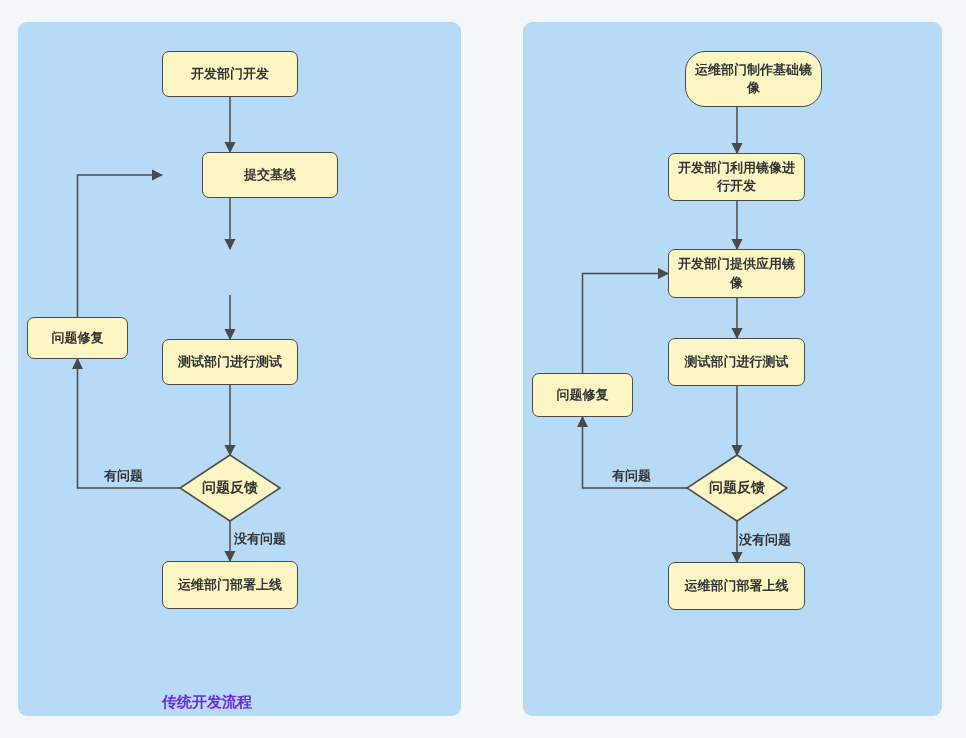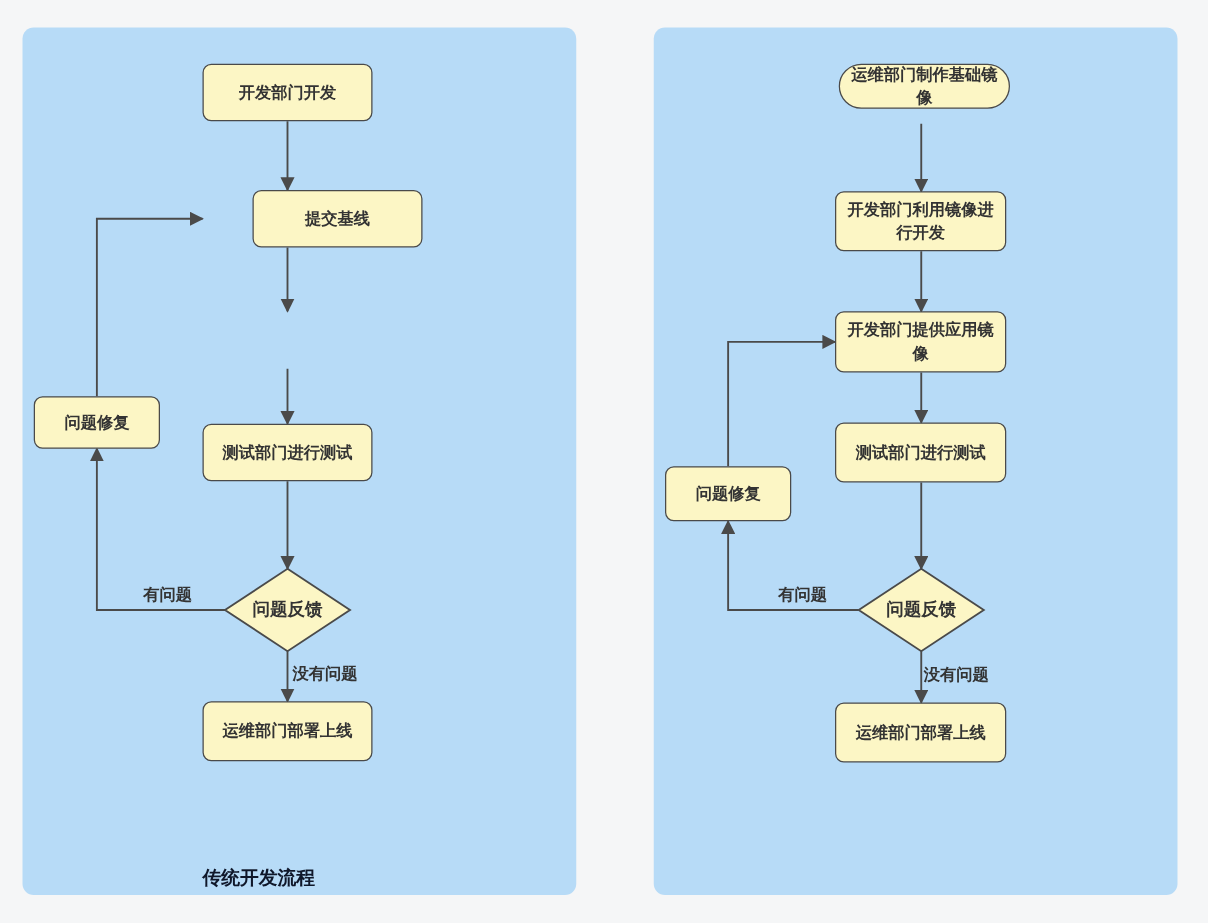--- a/index.html
+++ b/index.html
@@ -46,27 +46,27 @@
     font-size: 14px;
     font-weight: 700;
     pointer-events: none;
   }
   .edge-label {
     position: absolute;
     font-size: 13px;
     font-weight: 600;
     white-space: nowrap;
   }
-  .edge-label.centered { text-align: center; }
+  .edge-label.centered { }
   .panel-title {
     position: absolute;
     font-size: 15px;
     font-weight: 700;
     text-align: center;
-    color: #0f172a;
+    color: #6d28d9;
   }
 </style>
 </head>
 <body>
 
 <div class="page">
 
   <section class="panel panel-left">
     <svg class="wires" width="427" height="694" viewBox="0 0 427 694">
       <defs>
@@ -122,21 +122,21 @@
         <path d="M214,179 L214,227" marker-end="url(#arrow-r)"></path>
         <path d="M214,276 L214,316" marker-end="url(#arrow-r)"></path>
         <path d="M214,364 L214,433" marker-end="url(#arrow-r)"></path>
         <path d="M214,499 L214,540" marker-end="url(#arrow-r)"></path>
         <path d="M164,466 L59.5,466 L59.5,395" marker-end="url(#arrow-r)"></path>
         <path d="M59.5,351 L59.5,251.5 L145,251.5" marker-end="url(#arrow-r)"></path>
       </g>
       <polygon points="214,433 264,466 214,499 164,466" fill="#fcf6c5" stroke="#4a4a4a" stroke-width="1.5"></polygon>
     </svg>
 
-    <div class="node" style="left:148px; top:29px;  width:137px; height:36px;border-radius:20px;">
+    <div class="node" style="left:162px; top:29px;  width:137px; height:56px;border-radius:20px;">
         <span>运维部门制作基础镜像</span>
       </div>
     <div class="node" style="left:145px; top:131px; width:137px; height:48px;">
         <span>开发部门利用镜像进行开发</span>
       </div>
     <div class="node" style="left:145px; top:227px; width:137px; height:49px;">
         <span>开发部门提供应用镜像</span>
       </div>
     <div class="node" style="left:145px; top:316px; width:137px; height:48px;">
         <span>测试部门进行测试</span>

